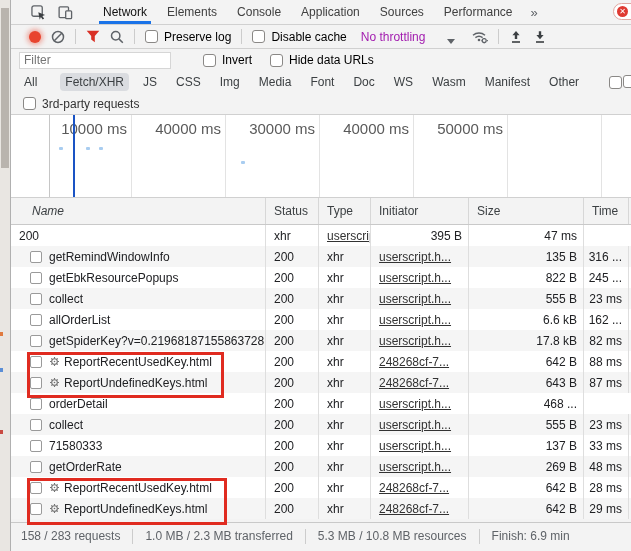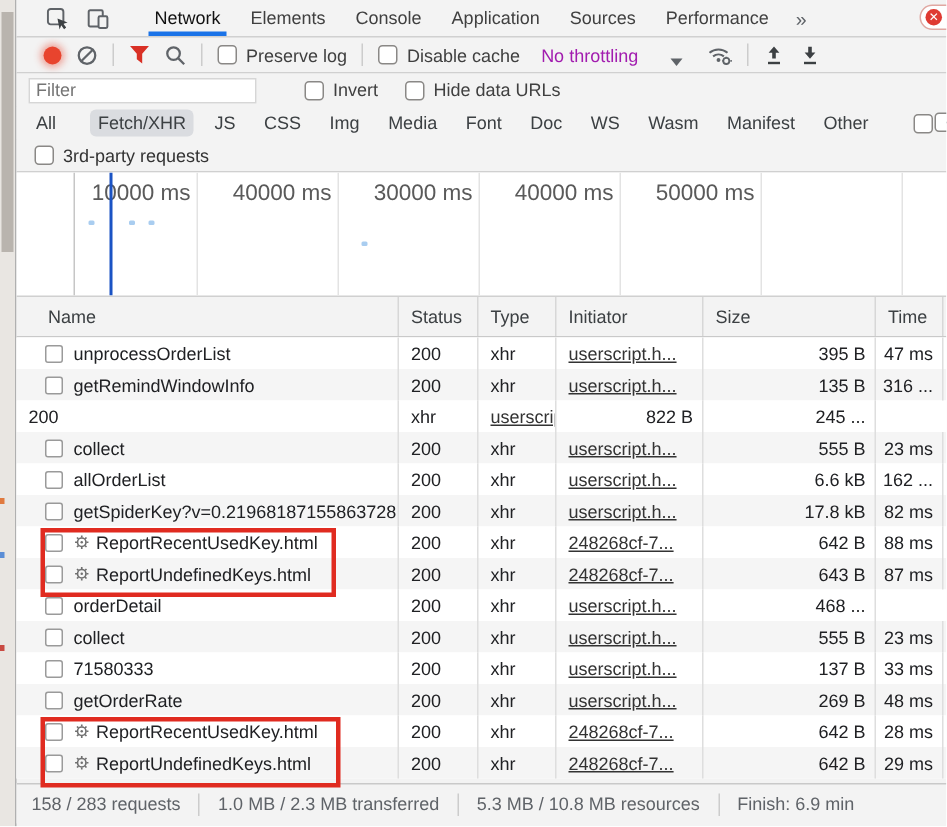--- a/index.html
+++ b/index.html
@@ -23,21 +23,21 @@
   .tab.selected::after { content:""; position:absolute; left:6px; right:6px; bottom:0; height:3px; background:var(--accent-blue); }
   .more-tabs { font-size:13px; color:#5f6368; padding:0 8px; }
   .err-badge { position:absolute; right:-12px; top:3px; height:17px; width:30px; background:#fff; border:1px solid #e0a8a2; border-radius:9px; display:flex; align-items:center; padding-left:3px; }
   .err-badge .dot { width:11px; height:11px; border-radius:50%; background:#df3a32; color:#fff; font-size:8px; line-height:11px; text-align:center; font-weight:bold; }
 
   
   .toolbar { height:24px; display:flex; align-items:center; padding-left:18px; gap:10px; border-bottom:1px solid #d0d0d0; background:#f3f3f3; }
   .tool { display:flex; align-items:center; justify-content:center; height:18px; }
   .record-dot { width:12px; height:12px; border-radius:50%; background:var(--record-red); box-shadow:0 0 5px 2px rgba(232,68,46,.45); }
   .vdiv { width:1px; height:15px; background:#ccc; }
-  .cbrow { display:flex; align-items:center; gap:6px; color:#404040; }
+  .cbrow { display:flex; align-items:center; gap:6px; color:#000000; }
   .cb { width:13px; height:13px; border:1px solid #8a8886; border-radius:3px; background:#fff; flex:none; }
   .throttle { display:flex; align-items:flex-end; gap:22px; color:#a21caf; margin-left:4px; }
   .caret { width:0; height:0; border-left:4px solid transparent; border-right:4px solid transparent; border-top:5px solid #5f6368; }
 
   
   .filter-row { height:22px; display:flex; align-items:center; padding-left:8px; gap:18px; background:#f3f3f3; }
   .filter-input { width:152px; height:17px; border:1px solid #d6d6d6; background:#fff; font:inherit; color:#333; padding:0 4px; }
   .filter-input::placeholder { color:#757575; }
 
   
@@ -56,21 +56,21 @@
   .gridline { position:absolute; top:0; bottom:0; width:1px; background:#e3e3e3; }
   .tick-label { position:absolute; top:5px; width:70px; text-align:right; font-size:15px; color:#5a5a5a; }
   .playhead { position:absolute; top:0; bottom:0; width:2px; background:var(--playhead-blue); }
   .ov-div { position:absolute; top:0; bottom:0; width:1px; background:#c6c6c6; }
   .dot { position:absolute; width:4px; height:3px; border-radius:1px; background:#a9cdf0; }
 
   
   .grid { display:grid; grid-template-columns:255px 53px 52px 98px 115px 45px 1fr; }
   .thead { height:27px; background:#f3f3f3; border-bottom:1px solid #c9c9c9; color:#3c4043; }
   .thead .hc { display:flex; align-items:center; padding-left:8px; border-right:1px solid #d7d7d7; }
-  .thead .hc:first-child { padding-left:21px; }
+  .thead .hc:first-child { padding-left:21px;font-style:italic; }
   .thead .hc:last-child { border-right:none; }
   .rows { background:#fff; }
   .row { height:21px; background:#fff; }
   .row.alt { background:var(--row-alt); }
   .cell { display:flex; align-items:center; padding-left:8px; border-right:1px solid #dedede; overflow:hidden; white-space:nowrap; }
   .cell.num { justify-content:flex-end; padding-right:6px; padding-left:2px; }
   .cell.fill { border-right:none; }
   .name-cell { gap:7px; padding-left:19px; }
   .name-cell .cb { width:12px; height:12px; border-radius:2px; border-color:#9a9a9a; }
   .gear { flex:none; margin-right:-3px; }
@@ -264,24 +264,20 @@
         <div class="hc">Name</div>
         <div class="hc">Status</div>
         <div class="hc">Type</div>
         <div class="hc">Initiator</div>
         <div class="hc">Size</div>
         <div class="hc">Time</div>
         <div class="hc"></div>
       </div>
     <div class="rows" id="rows">
         <div class="grid row">
-          <div class="cell name-cell">
-            <span class="cb"></span>
-            <span>unprocessOrderList</span>
-          </div>
           <div class="cell">200</div>
           <div class="cell">xhr</div>
           <div class="cell">
             <span class="link">userscript.h...</span>
           </div>
           <div class="cell num">395 B</div>
           <div class="cell num">47 ms</div>
           <div class="cell fill"></div>
         </div>
         <div class="grid row alt">
@@ -292,20 +288,24 @@
           <div class="cell">200</div>
           <div class="cell">xhr</div>
           <div class="cell">
             <span class="link">userscript.h...</span>
           </div>
           <div class="cell num">135 B</div>
           <div class="cell num">316 ...</div>
           <div class="cell fill"></div>
         </div>
         <div class="grid row">
+          <div class="cell name-cell">
+            <span class="cb"></span>
+            <span>getEbkResourcePopups</span>
+          </div>
           <div class="cell">200</div>
           <div class="cell">xhr</div>
           <div class="cell">
             <span class="link">userscript.h...</span>
           </div>
           <div class="cell num">822 B</div>
           <div class="cell num">245 ...</div>
           <div class="cell fill"></div>
         </div>
         <div class="grid row alt">

